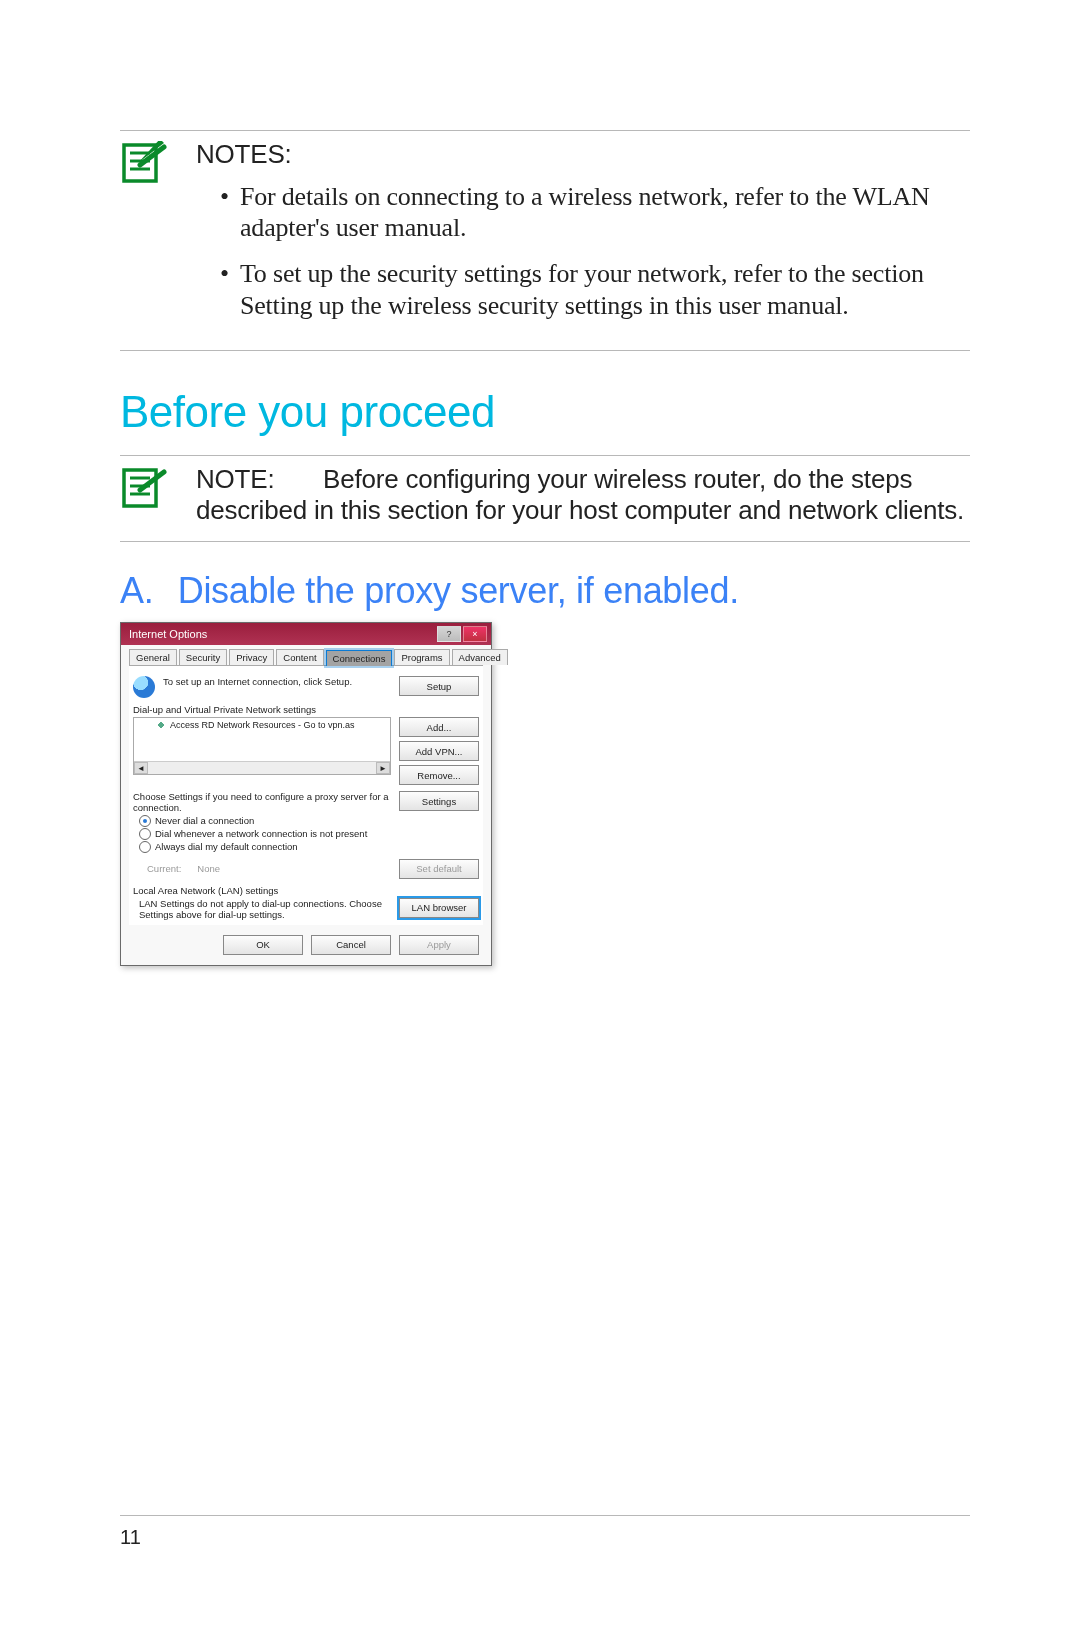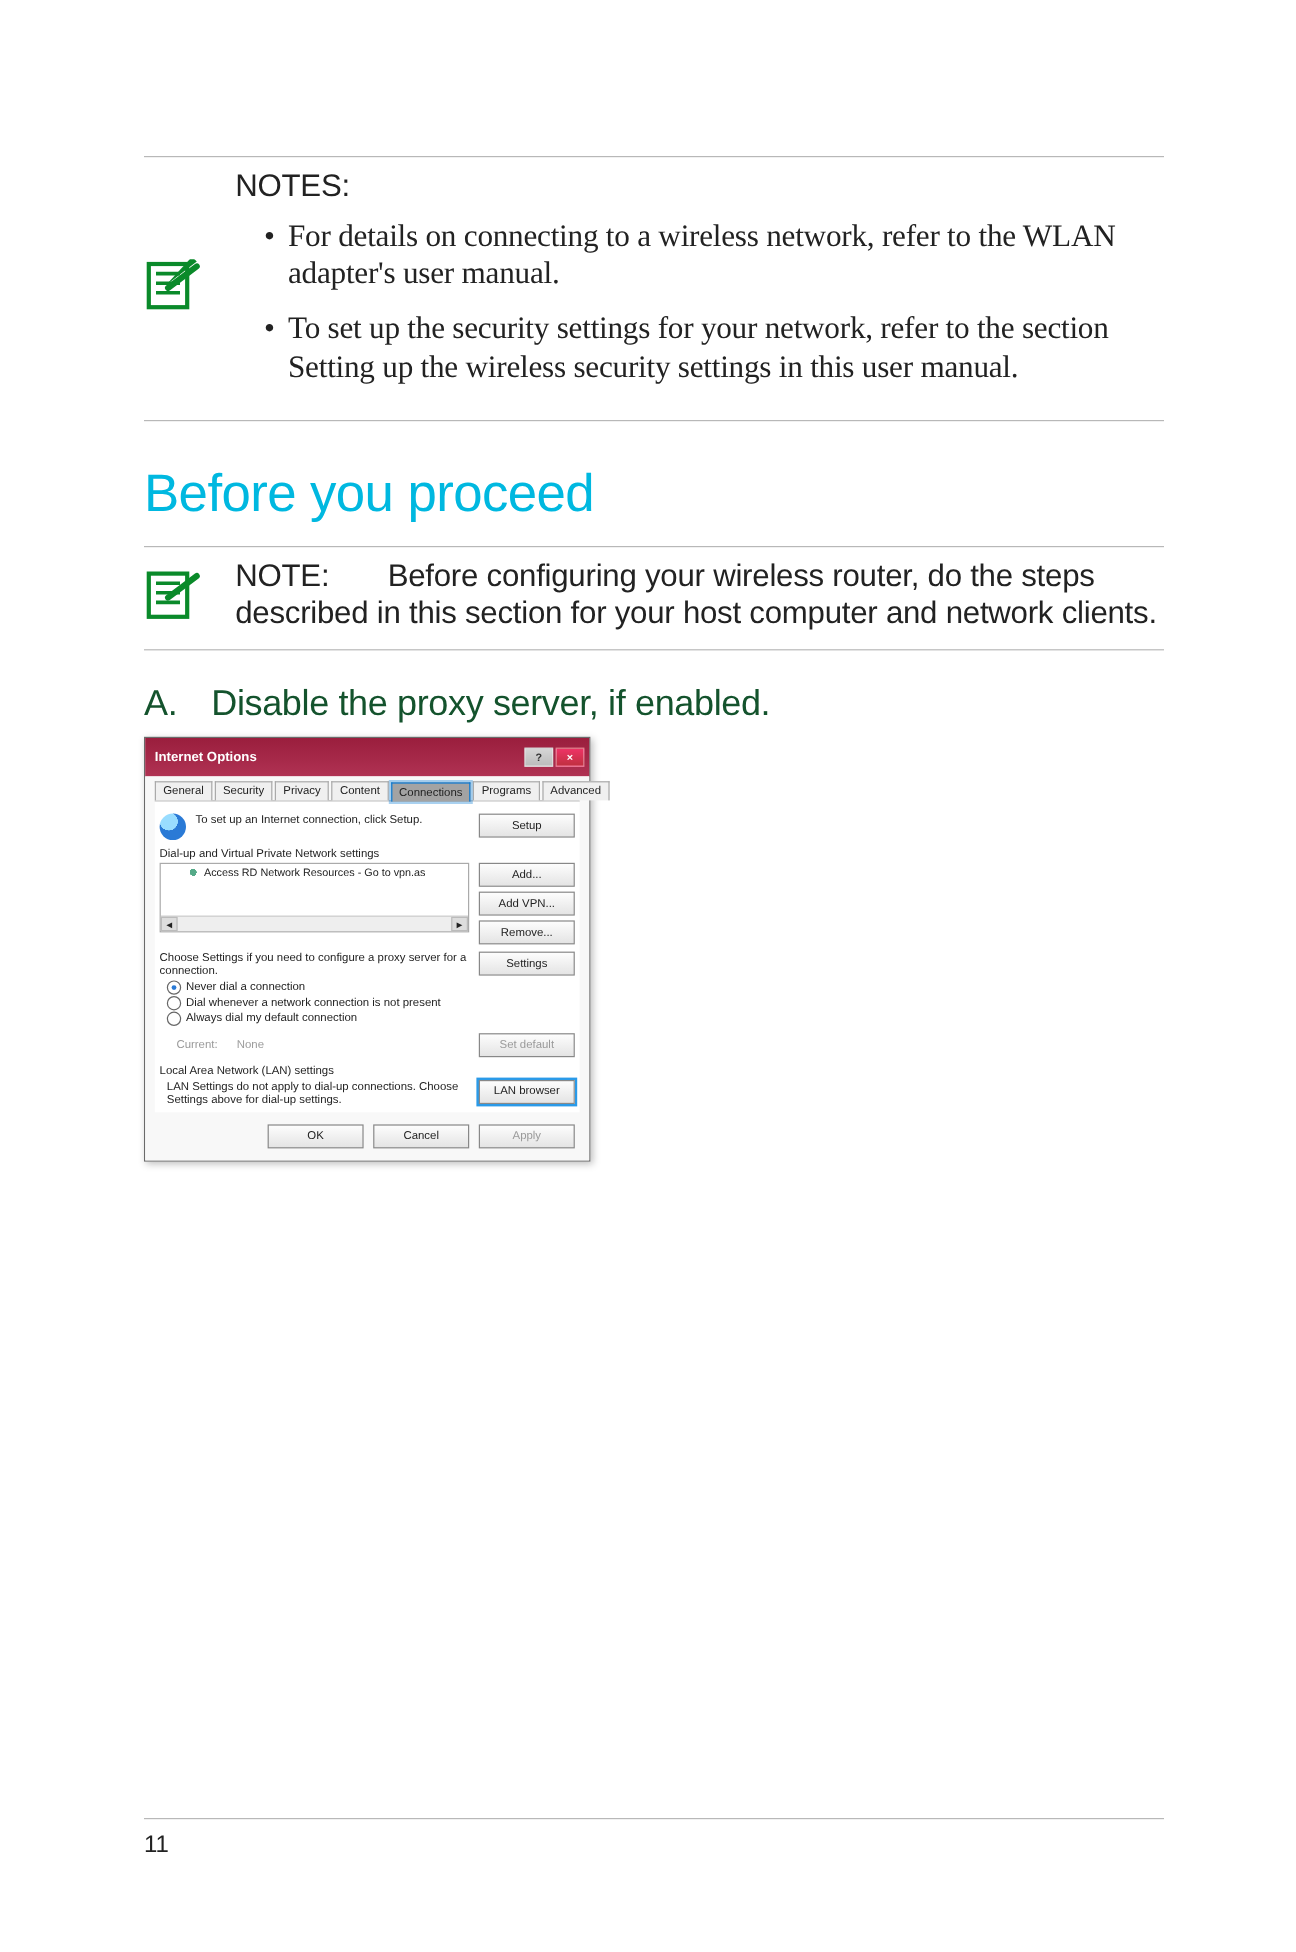--- a/index.html
+++ b/index.html
@@ -16,21 +16,21 @@
   .page {
     padding: 130px 110px 0 120px;
   }
   .rule {
     border: none;
     border-top: 1px solid #b8b8b8;
     margin: 0;
   }
   .note-block {
     display: flex;
-    align-items: center;
+    align-items: flex-start;
     gap: 20px;
     padding: 8px 0 14px 0;
   }
   .note-icon-cell {
     flex: 0 0 56px;
     display: flex;
     justify-content: flex-start;
     align-items: flex-start;
     padding-top: 2px;
   }
@@ -69,23 +69,23 @@
     top: 0;
   }
   h1.section-title {
     color: #00b8e0;
     font-weight: 400;
     font-size: 44px;
     margin: 36px 0 18px 0;
     letter-spacing: -0.5px;
   }
   h2.sub-heading {
-    color: #14532d;
+    color: #3b82f6;
     font-weight: 400;
-    font-size: 30px;
+    font-size: 36px;
     margin: 28px 0 10px 0;
     letter-spacing: -0.3px;
   }
   h2.sub-heading .letter {
     display: inline-block;
     width: 48px;
   }
   h3.os-heading {
     color: #00b8e0;
     font-weight: 400;
@@ -123,28 +123,27 @@
   
   .dialog-shot {
     border: 1px solid #6a6a6a;
     background: #fff;
     box-shadow: 2px 2px 6px rgba(0,0,0,.25);
     font-size: 10px;
     color: #222;
     width: 370px;
   }
   .dialog-titlebar {
-    height: 32px;
+    height: 22px;
     background: linear-gradient(#9a1e3d, #b03253);
     color: #fff;
     display: flex;
     align-items: center;
     justify-content: space-between;
     padding: 0 4px 0 8px;
-    font-weight: bold;
   }
   .dialog-title-text { font-size: 11px; }
   .win-btns { display: flex; gap: 2px; }
   .win-btn {
     width: 22px; height: 14px;
     border: 1px solid rgba(255,255,255,.4);
     display: flex; align-items: center; justify-content: center;
     font-size: 9px;
     background: linear-gradient(#d5d5d5,#bcbcbc);
     color: #333;

